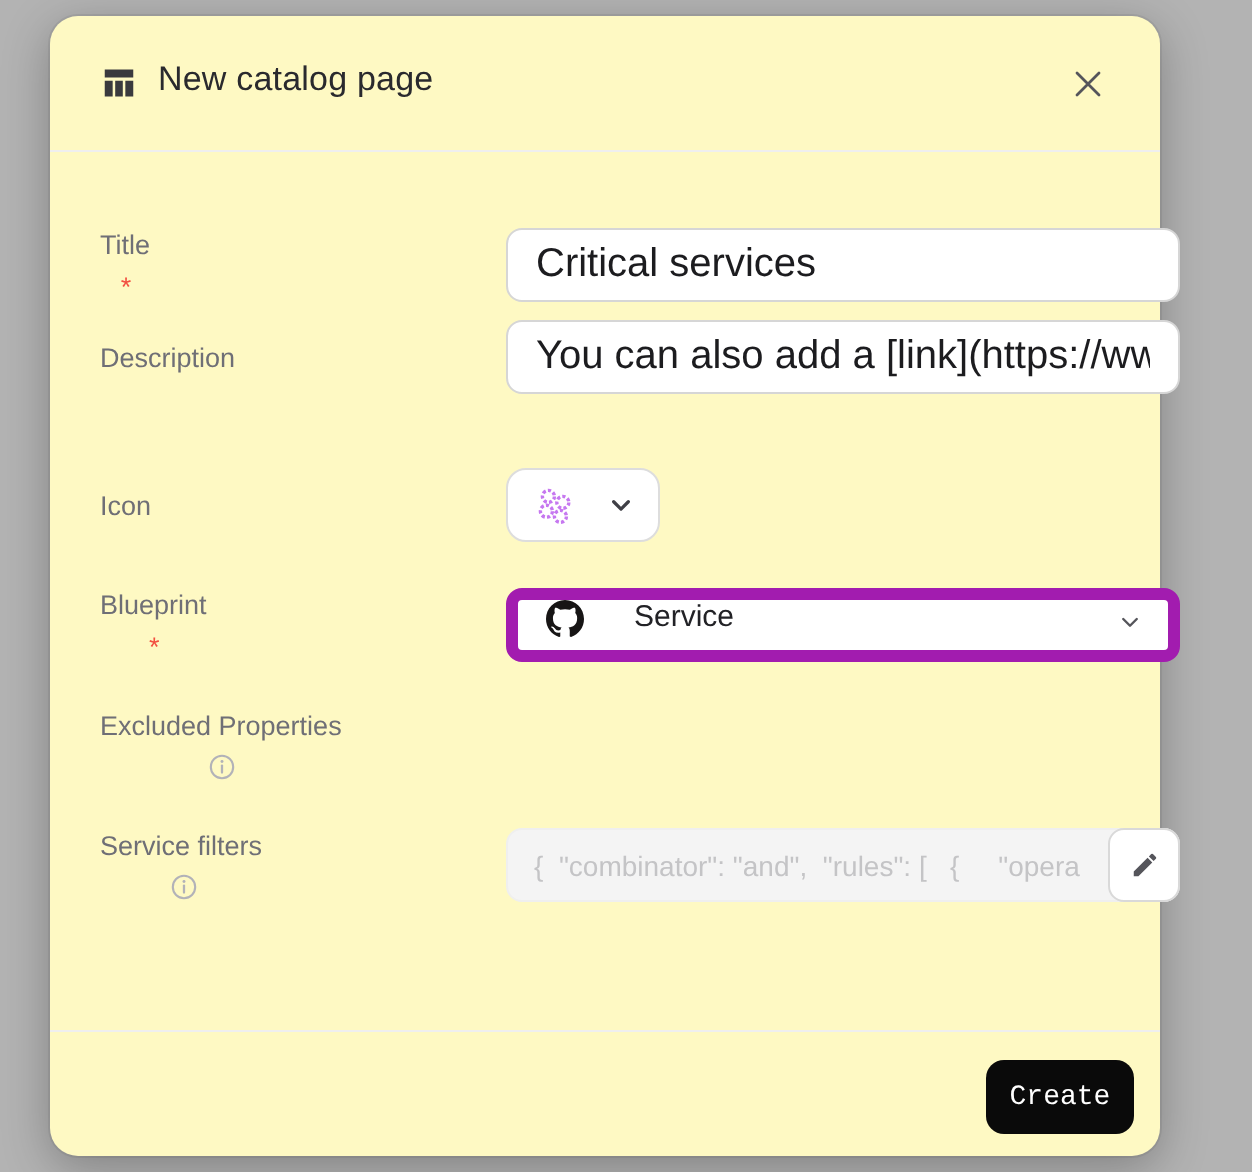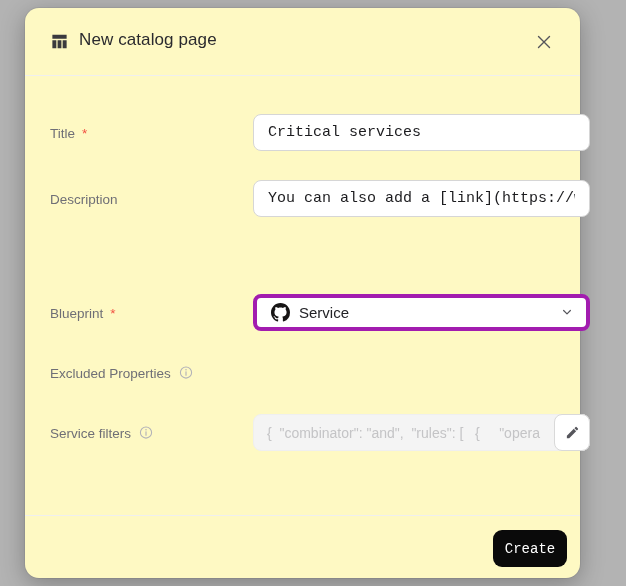--- a/index.html
+++ b/index.html
@@ -29,34 +29,35 @@
     display:flex; align-items:center; justify-content:center; cursor:pointer;
     background:none; border:none;
   }
   .header-divider { position:absolute; left:0; right:0; top:67px; height:1px; background:#efefef; }
 
   .row { position:absolute; left:0; right:0; height:37px; }
   .row-label {
     position:absolute; left:25px; top:50%; transform:translateY(-50%);
     font-size:13.5px; color:#6f6f76; display:flex; align-items:center; gap:6px;
     white-space:nowrap;
+    flex-direction:column;
   }
   .req { color:#f25041; margin-left:1px; }
   .info-icon { display:inline-flex; margin-left:2px; }
 
   .text-input {
     position:absolute; left:228px; top:0; width:337px; height:37px;
     border:1px solid #d6d6d6; border-radius:8px; background:#fff;
-    padding:0 14px; font-family:Liberation Mono, monospace;
-    font-size:15px; color:#1c1c1f; outline:none;
+    padding:0 14px; font-family:Liberation Sans, sans-serif;
+    font-size:20px; color:#1c1c1f; outline:none;
   }
   .select-box {
     position:absolute; left:228px; top:0; width:337px; height:37px;
-    border:4px solid #a21caf; border-radius:8px; background:#fff;
-    display:flex; align-items:center; padding:0 14px; cursor:pointer;
+    border:6px solid #a21caf; border-radius:8px; background:#fff;
+    display:flex; padding:0 14px; cursor:pointer;gap:16px;
   }
   .select-box .value { font-size:15px; color:#222226; }
   .select-box .chev { position:absolute; right:13px; top:50%; transform:translateY(-50%); }
   .bp-icon { width:19px; height:19px; margin-right:9px; flex:0 0 auto; }
 
   .icon-dropdown {
     position:absolute; left:228px; top:0; width:77px; height:37px;
     border:1px solid #dddddd; border-radius:10px; background:#fff;
     display:flex; align-items:center; justify-content:space-between;
     padding:0 12px 0 13px; cursor:pointer;
@@ -78,21 +79,21 @@
 
   .footer-divider { position:absolute; left:0; right:0; top:507px; height:1px; background:#efefef; }
   .create-btn {
     position:absolute; right:13px; top:522px; width:74px; height:37px;
     background:#0a0a0a; color:#ffffff; border:none; border-radius:9px;
     font-family:Liberation Mono, monospace; font-size:14px; font-weight:500;
     cursor:pointer;
   }
 
   .r-title { top:106px; }
-  .r-desc { top:172px; }
+  .r-desc { top:152px; }
   .r-icon { top:226px; }
   .r-bp { top:286px;text-decoration:underline; }
   .r-excl { top:346px;padding-left:10px; }
   .r-filters { top:406px; }
 </style>
 </head>
 <body>
 
 <div class="modal">
 
@@ -119,20 +120,40 @@
     <input class="text-input" type="text" value="Critical services" style="">
   </div>
 
   <div class="row r-desc">
     <div class="row-label">
       <span>Description</span>
     </div>
     <input class="text-input" type="text" value="You can also add a [link](https://www.address.com)" style="">
   </div>
 
+  <div class="row r-icon">
+    <div class="row-label">
+      <span>Icon</span>
+    </div>
+    <div class="icon-dropdown">
+      <span style="display:inline-flex;">
+        <svg width="20" height="20" viewBox="0 0 20 20" fill="none">
+          <circle cx="7.2" cy="5.2" r="3" stroke="#c678f0" stroke-width="1.7" stroke-dasharray="1.6 1.1"></circle>
+          <circle cx="14.4" cy="8.2" r="3" stroke="#c678f0" stroke-width="1.7" stroke-dasharray="1.6 1.1"></circle>
+          <circle cx="6.2" cy="12.6" r="3" stroke="#c678f0" stroke-width="1.7" stroke-dasharray="1.6 1.1"></circle>
+          <circle cx="13.2" cy="15.2" r="3" stroke="#c678f0" stroke-width="1.7" stroke-dasharray="1.6 1.1"></circle>
+        </svg>
+      </span>
+      <span style="display:inline-flex;">
+        <svg width="13" height="13" viewBox="0 0 16 16" fill="none">
+          <path d="M3.5 6 L8 10.5 L12.5 6" stroke="#3f3f46" stroke-width="2" stroke-linecap="round" stroke-linejoin="round"></path>
+        </svg>
+      </span>
+    </div>
+  </div>
 
   <div class="row r-bp">
     <div class="row-label">
       <span>Blueprint</span>
         <span class="req">*</span>
     </div>
     <div class="select-box">
       <span class="bp-icon">
         <svg width="19" height="19" viewBox="0 0 16 16">
           <path fill="#171515" fill-rule="evenodd" d="M8 0C3.58 0 0 3.58 0 8c0 3.54 2.29 6.53 5.47 7.59.4.07.55-.17.55-.38 0-.19-.01-.82-.01-1.49-2.01.37-2.53-.49-2.69-.94-.09-.23-.48-.94-.82-1.13-.28-.15-.68-.52-.01-.53.63-.01 1.08.58 1.23.82.72 1.21 1.87.87 2.33.66.07-.52.28-.87.51-1.07-1.78-.2-3.64-.89-3.64-3.95 0-.87.31-1.59.82-2.15-.08-.2-.36-1.02.08-2.12 0 0 .67-.21 2.2.82.64-.18 1.32-.27 2-.27s1.36.09 2 .27c1.53-1.04 2.2-.82 2.2-.82.44 1.1.16 1.92.08 2.12.51.56.82 1.27.82 2.15 0 3.07-1.87 3.75-3.65 3.95.29.25.54.73.54 1.48 0 1.07-.01 1.93-.01 2.2 0 .21.15.46.55.38A8.01 8.01 0 0 0 16 8c0-4.42-3.58-8-8-8z"></path>

